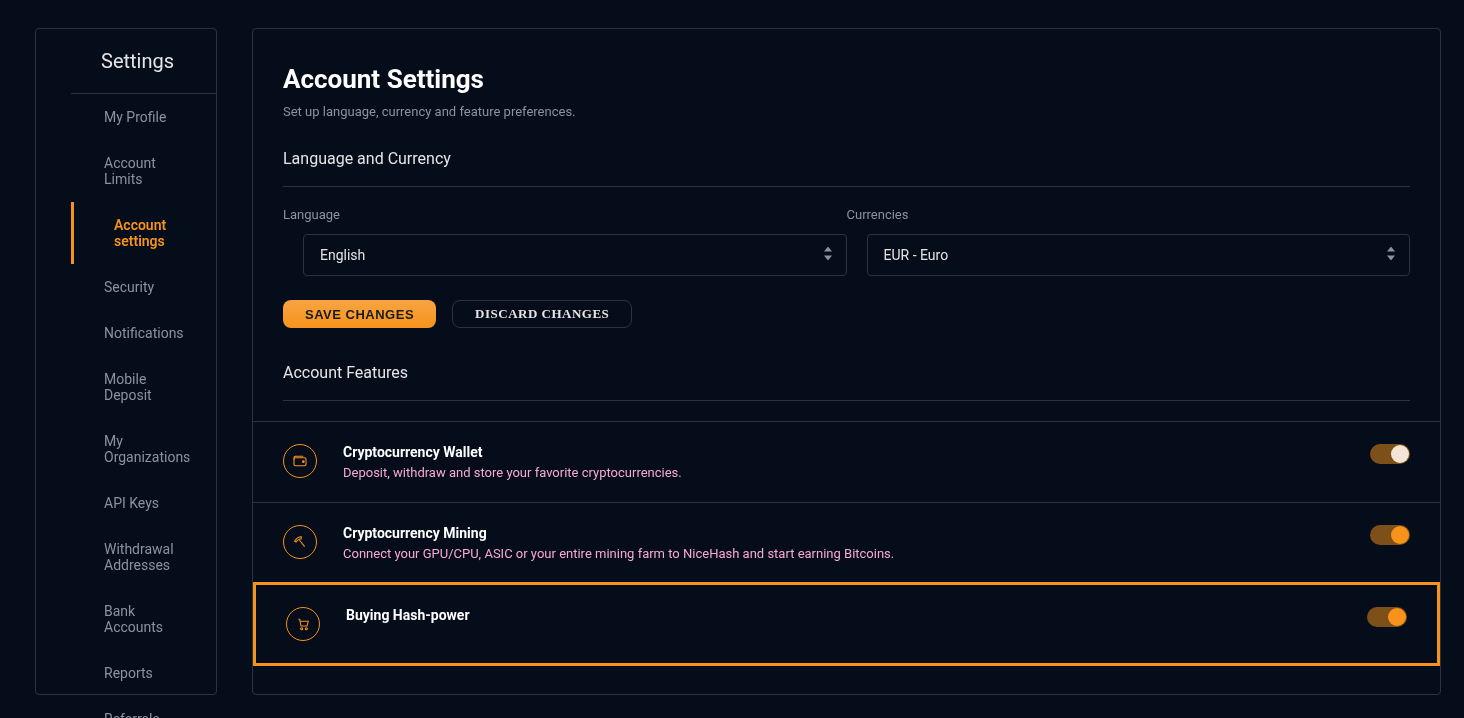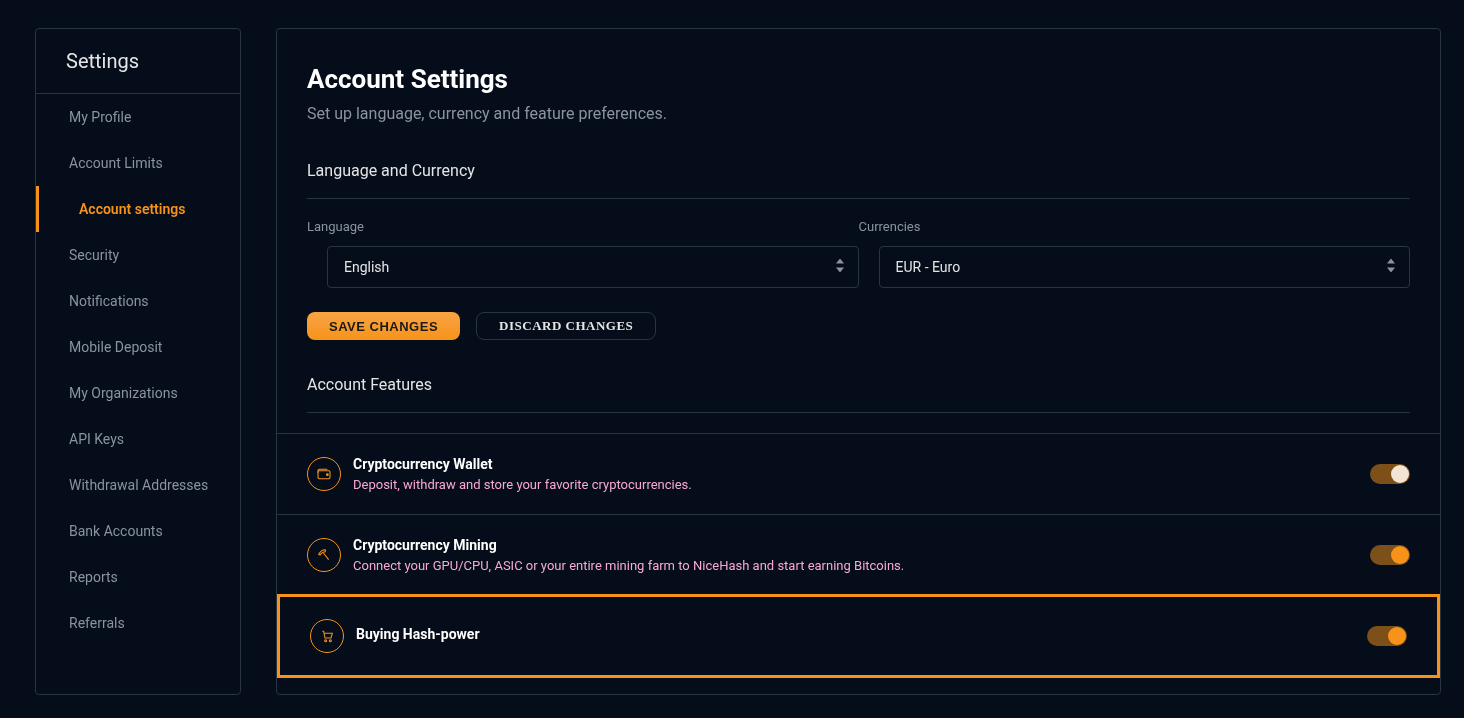--- a/index.html
+++ b/index.html
@@ -14,24 +14,25 @@
   color: #e5e5e5;
   width: 1464px;
   height: 718px;
   overflow: hidden;
   display: flex;
   padding: 28px 23px 23px 35px;
   gap: 35px;
 }
 
 .sidebar {
-  width: 206px;
+  width: 182px;
   border: 1px solid #2a3440;
   border-radius: 4px;
   flex-shrink: 0;
+  padding-left: 35px;
 }
 
 .sidebar-header {
   padding: 20px 30px;
   border-bottom: 1px solid #2a3440;
 }
 
 .sidebar-title {
   font-size: 20px;
   font-weight: 400;
@@ -67,23 +68,23 @@
 }
 
 .page-title {
   font-size: 26px;
   font-weight: 700;
   color: #ffffff;
   margin-bottom: 10px;
 }
 
 .page-subtitle {
-  font-size: 16px;
+  font-size: 13px;
   color: #8a939f;
-  margin-bottom: 38px;
+  margin-bottom: 30px;
 }
 
 .section-title {
   font-size: 16px;
   font-weight: 400;
   color: #e5e5e5;
   margin-bottom: 18px;
 }
 
 .divider {
@@ -161,24 +162,23 @@
   color: #e5e5e5;
   font-family: Liberation Serif, serif;
 }
 
 .features-wrapper {
   margin: 0 -30px;
 }
 
 .feature-row {
   display: flex;
-  align-items: center;
   padding: 22px 30px;
   border-top: 1px solid #2a3440;
-  gap: 12px;
+  gap: 26px;
 }
 
 .feature-row.highlighted {
   border: 3px solid #f7931a;
   margin-top: -1px;
 }
 
 .feature-icon {
   width: 34px;
   height: 34px;

